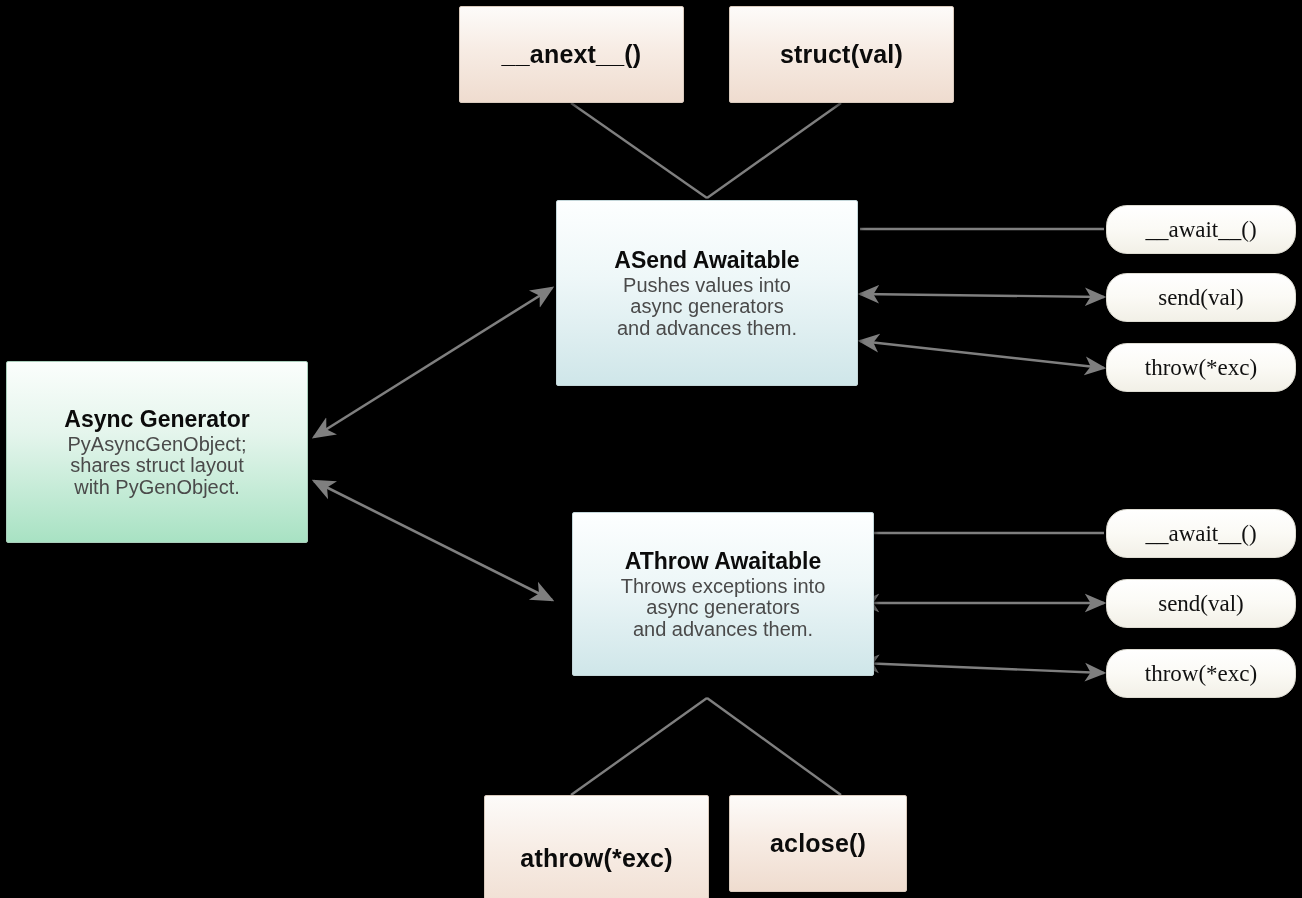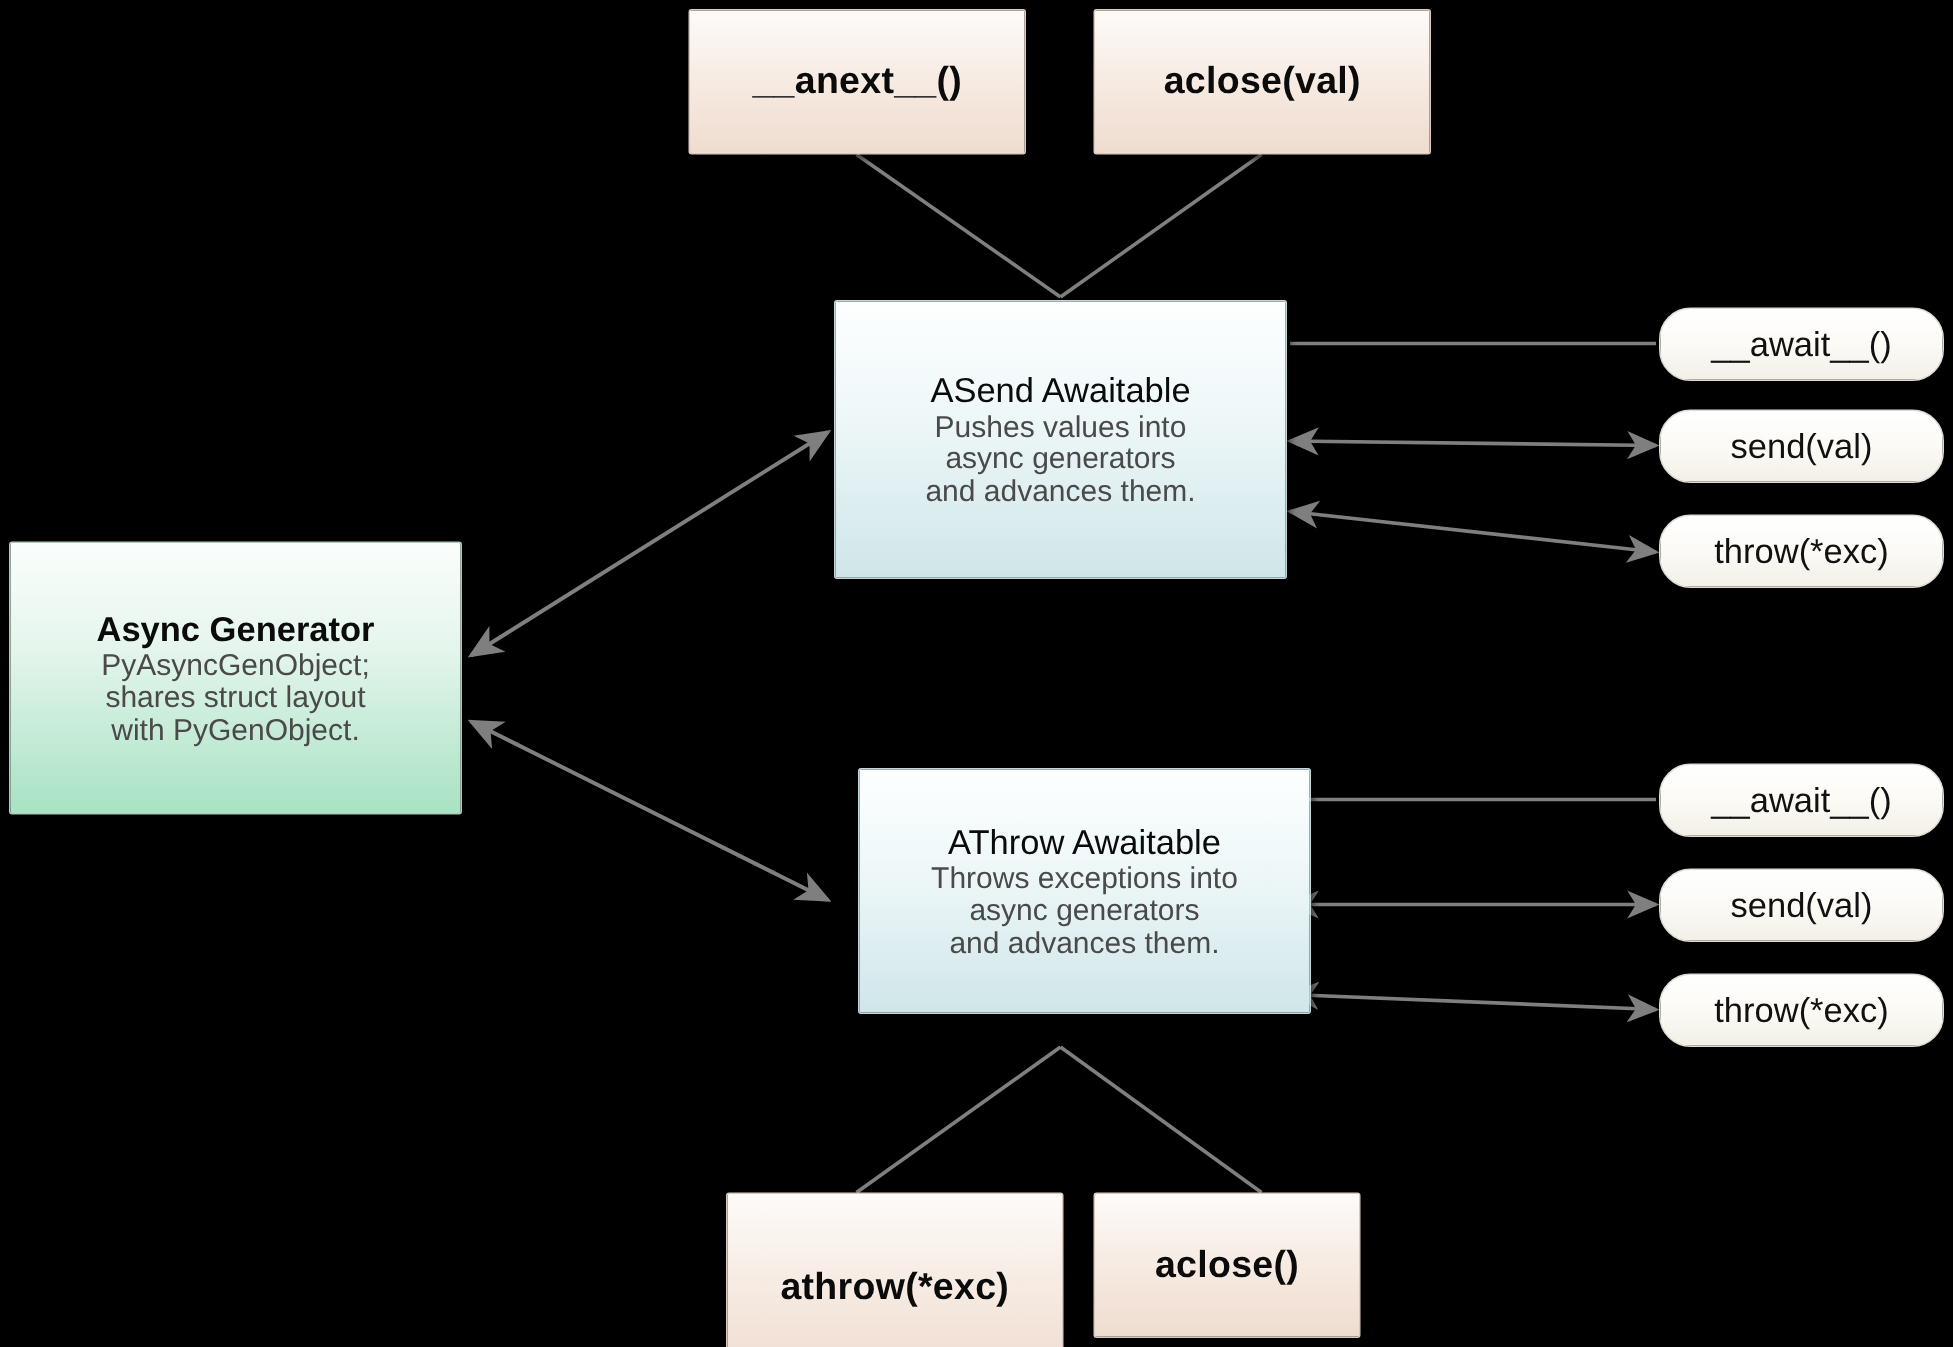--- a/index.html
+++ b/index.html
@@ -49,21 +49,21 @@
     letter-spacing: 0.2px;
   }
   
   .node-awaitable {
     background: linear-gradient(to bottom, #fdffff 0%, #eef7f8 42%, #cfe6e9 100%);
     border: 1px solid #c4d7da;
     padding: 6px 10px;
   }
   .node-awaitable .title {
     font-size: 23px;
-    font-weight: normal;
+    font-weight: bold;
     color: #0b0b0b;
     margin-bottom: 1px;
   }
   .node-awaitable .desc {
     font-size: 20px;
     line-height: 1.06;
     color: #4a4a4a;
     white-space: pre-line;
   }
   
@@ -82,20 +82,21 @@
     font-size: 20px;
     line-height: 1.06;
     color: #4a4a4a;
     white-space: pre-line;
   }
   
   .node-slot {
     background: linear-gradient(to bottom, #ffffff 0%, #fbfaf5 50%, #f2f0e7 100%);
     border: 1px solid #dedcd2;
     border-radius: 21px;
+    font-family: Liberation Serif, serif;
   }
   .node-slot .title {
     font-size: 23px;
     font-weight: normal;
     color: #111111;
   }
 </style>
 </head>
 <body>
 
@@ -152,21 +153,21 @@
     <g>
       <path d="M860,663 L1104,673" stroke="#7f7f7f" stroke-width="2.4" fill="none" marker-start="url(#arrTail)" marker-end="url(#arrHead)"></path>
     </g>
   </svg>
 
   <div class="node node-method" style="left:459px; top:6px; width:225px; height:97px;">
     <div class="title">__anext__()</div>
   </div>
 
   <div class="node node-method" style="left:729px; top:6px; width:225px; height:97px;">
-    <div class="title">aclose(val)</div>
+    <div class="title">struct(val)</div>
   </div>
 
   <div class="node node-awaitable" style="left:556px; top:200px; width:302px; height:186px;">
     <div class="title">ASend Awaitable</div>
     <div class="desc">Pushes values into
 async generators
 and advances them.</div>
   </div>
 
   <div class="node node-awaitable" style="left:556px; top:512px; width:302px; height:164px;margin-left:16px;">

